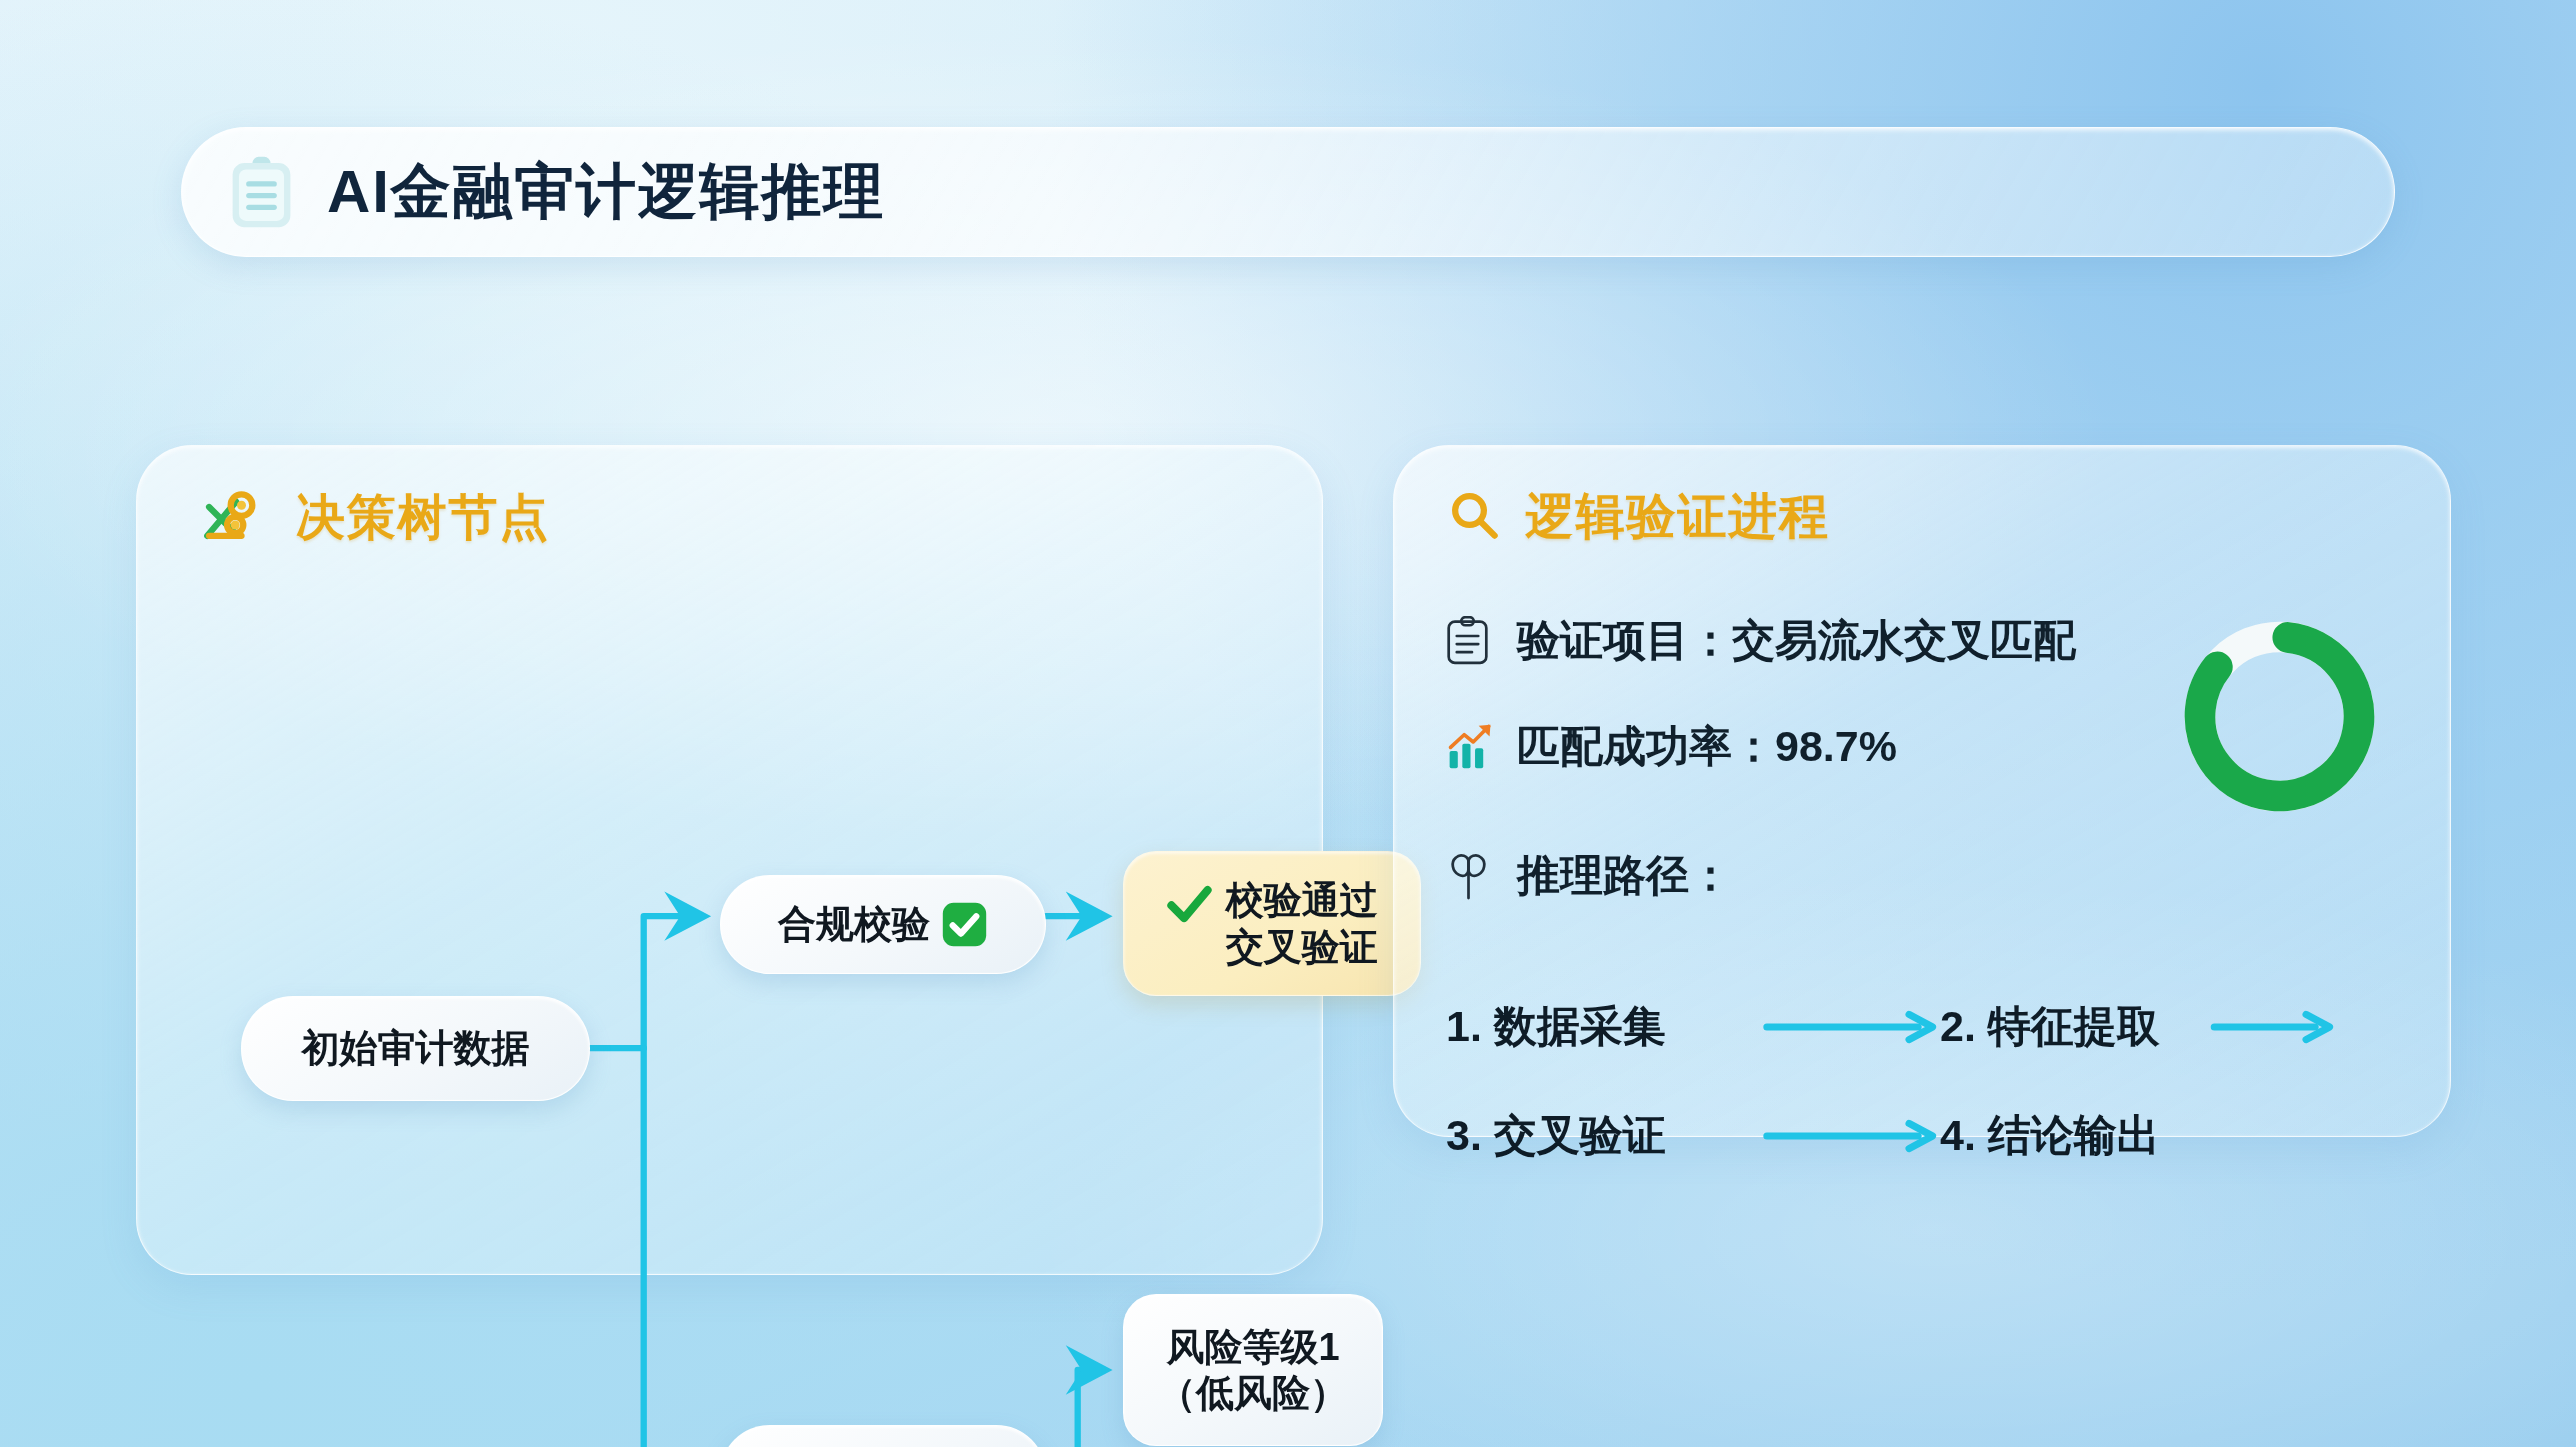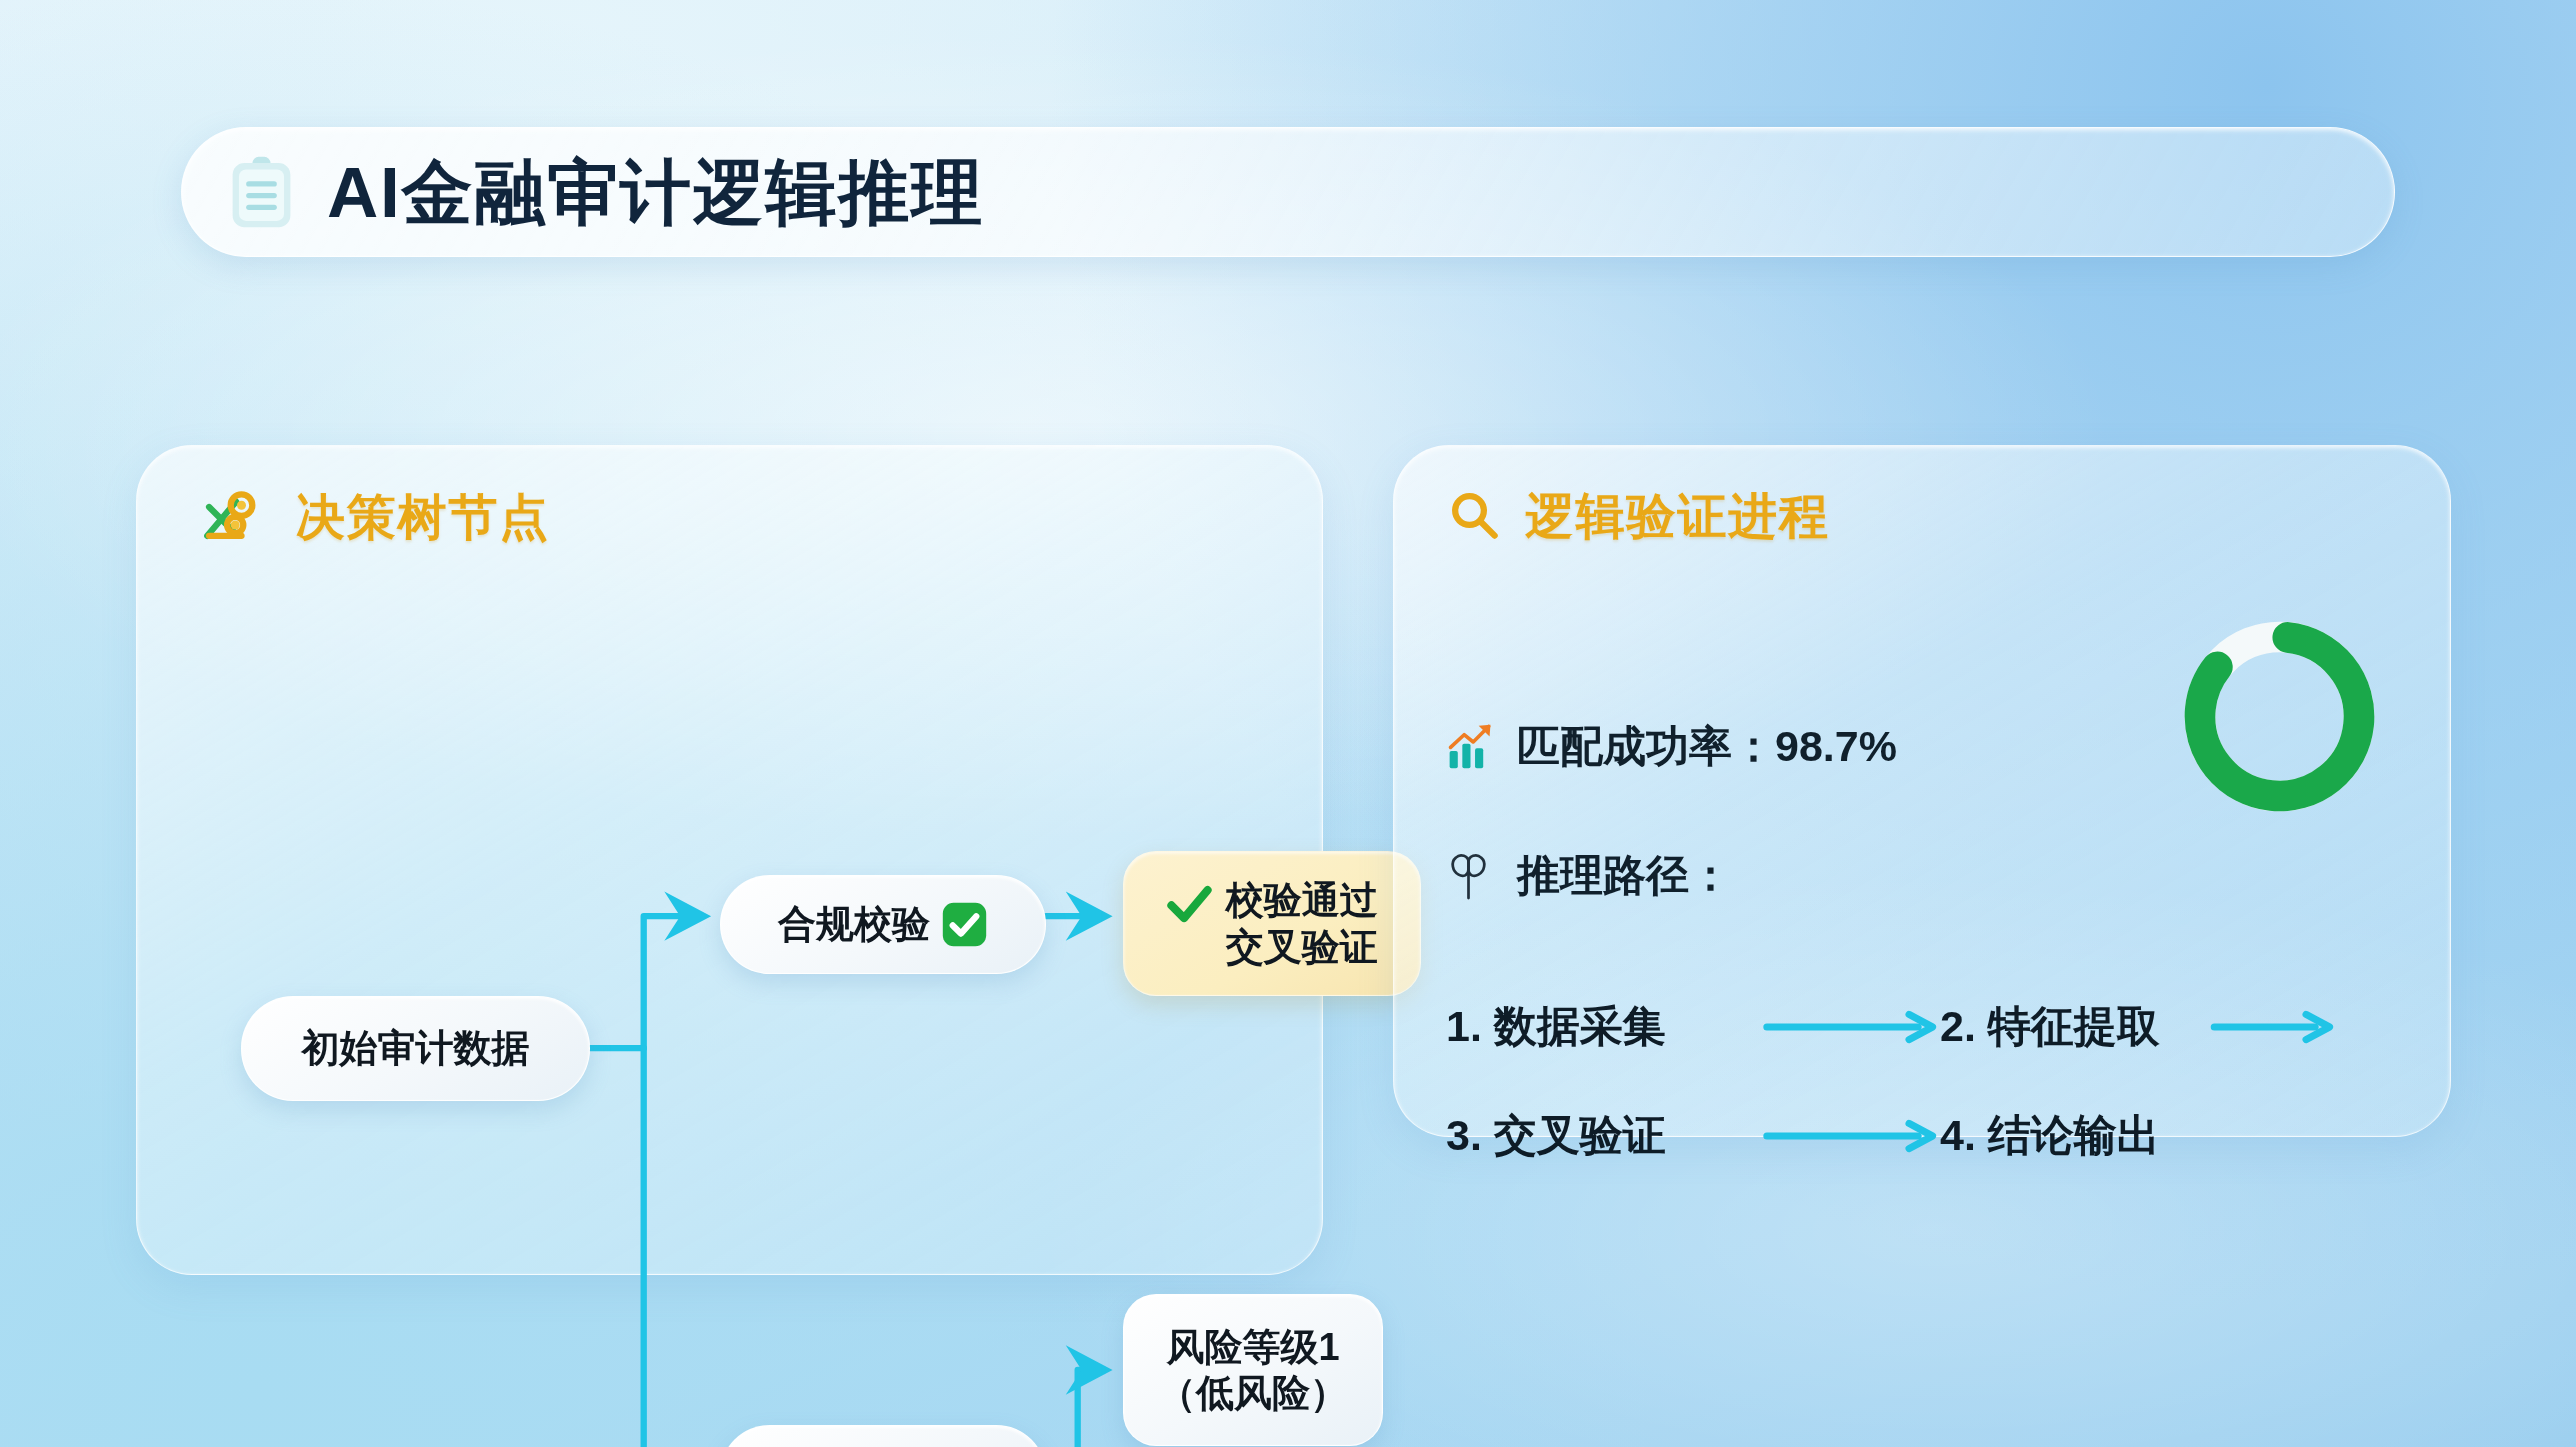--- a/index.html
+++ b/index.html
@@ -29,21 +29,21 @@
     position:absolute;left:181px;top:127px;width:2214px;height:130px;
     border-radius:65px;
     background:linear-gradient(120deg, rgba(255,255,255,.82) 0%, rgba(255,255,255,.60) 45%, rgba(238,249,254,.42) 100%);
     border:1.8px solid rgba(255,255,255,.85);
     box-shadow:0 9px 31px rgba(90,150,200,.18), inset 0 1.8px 5.4px rgba(255,255,255,.9);
     display:flex;align-items:center;
     padding-left:47px;box-sizing:border-box;
   }
   .header-icon{width:65px;height:74px;position:relative;flex:none;margin-right:33px;}
   .header-title{
-    font-size:71px;font-weight:700;color:#10253c;letter-spacing:1.8px;
+    font-size:60px;font-weight:700;color:#10253c;letter-spacing:1.8px;
     white-space:nowrap;line-height:1;
   }
 
   
   .panel{
     position:absolute;
     border-radius:56px;
     background:linear-gradient(150deg, rgba(255,255,255,.62) 0%, rgba(246,253,255,.42) 42%, rgba(232,247,254,.30) 100%);
     border:1.8px solid rgba(255,255,255,.72);
     box-shadow:0 12.7px 36px rgba(95,155,205,.15), inset 0 1.8px 4.5px rgba(255,255,255,.8);
@@ -226,20 +226,30 @@
   <div class="panel-head" id="right-head">
     <span>
       <svg viewBox="0 0 58 58" width="52" height="52">
         <circle cx="24" cy="24" r="16" fill="none" stroke="#e9a817" stroke-width="7"></circle>
         <path d="M36 36 L52 52" stroke="#e9a817" stroke-width="7" stroke-linecap="round"></path>
       </svg>
     </span>
     <span class="panel-title">逻辑验证进程</span>
   </div>
 
+  <div class="info-row" id="row-item">
+    <span class="row-ico">
+      <svg viewBox="0 0 48 54" width="43" height="49">
+        <rect x="17" y="1" width="14" height="9" rx="4.5" fill="none" stroke="#21303c" stroke-width="3"></rect>
+        <rect x="3" y="6" width="42" height="46" rx="7" fill="none" stroke="#21303c" stroke-width="3"></rect>
+        <path d="M12 22 H36 M12 31 H36 M12 40 H29" stroke="#21303c" stroke-width="3" stroke-linecap="round"></path>
+      </svg>
+    </span>
+    <span>验证项目：交易流水交叉匹配</span>
+  </div>
 
   <div class="info-row" id="row-rate">
     <span class="row-ico">
       <svg viewBox="0 0 54 54" width="49" height="49">
         <rect x="4" y="32" width="9" height="19" rx="2" fill="#12b3a8"></rect>
         <rect x="18" y="24" width="9" height="27" rx="2" fill="#12b3a8"></rect>
         <rect x="32" y="29" width="9" height="22" rx="2" fill="#12b3a8"></rect>
         <path d="M5 28 L20 14 L30 22 L47 5" stroke="#ef7d23" stroke-width="4" fill="none" stroke-linecap="round" stroke-linejoin="round"></path>
         <path d="M36 4 L49 3 L48 16 Z" fill="#ef7d23"></path>
       </svg>

